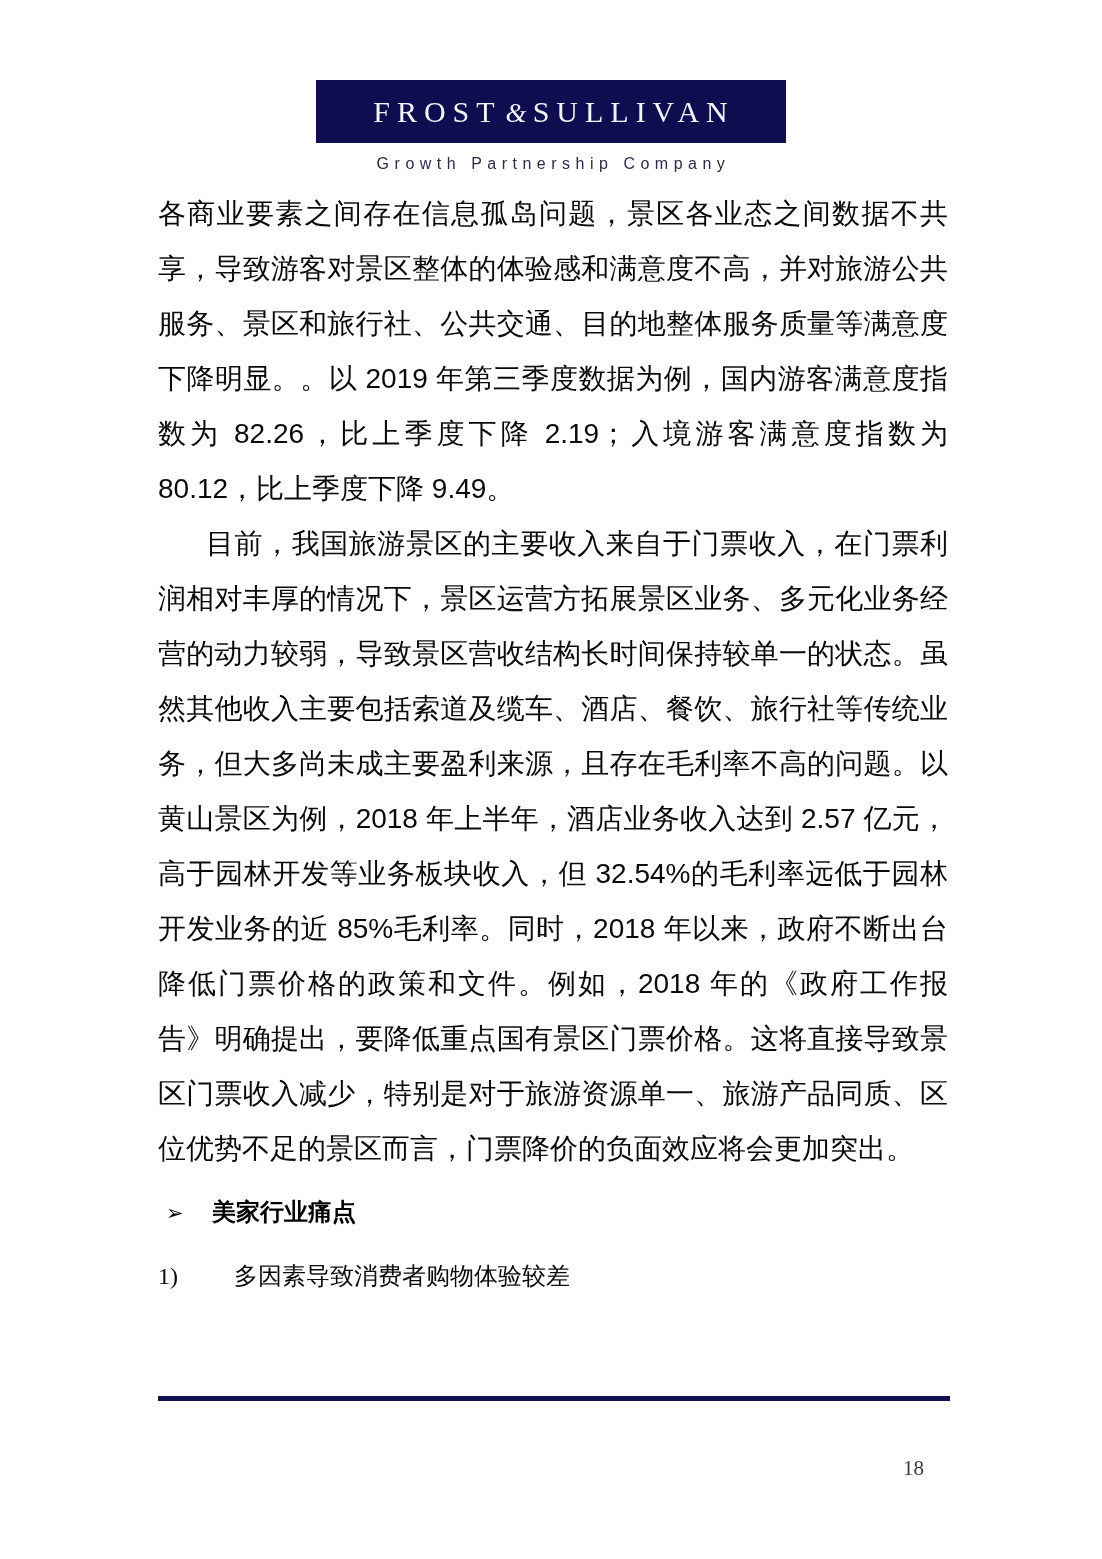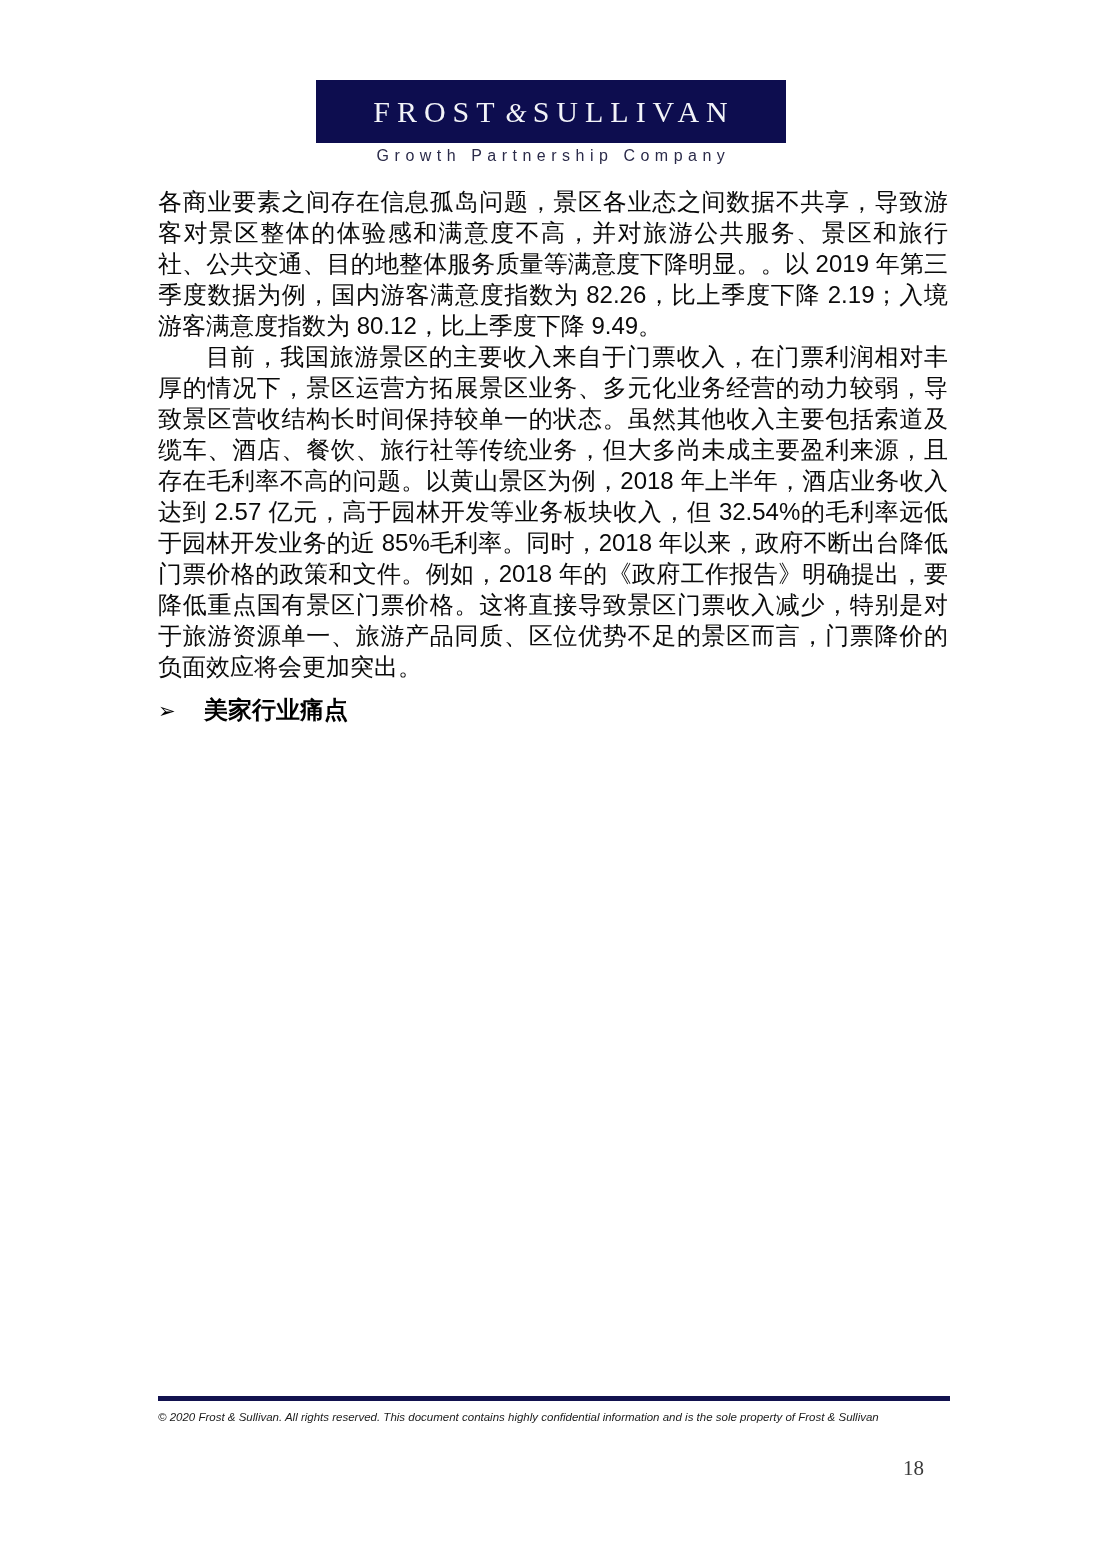--- a/index.html
+++ b/index.html
@@ -52,40 +52,40 @@
     white-space: nowrap;
     padding-left: 6px;
   }
   .logo-amp {
     font-style: italic;
     font-size: 27px;
     letter-spacing: 2px;
     padding: 0 4px;
   }
   .logo-tagline {
-    margin-top: 4px;
+    margin-top: 12px;
     font-family: "Liberation Sans", "DejaVu Sans", sans-serif;
     font-size: 16px;
     color: #2b2b4a;
     letter-spacing: 5.5px;
     white-space: nowrap;
     padding-left: 5px;
   }
 
   
   .content {
     position: absolute;
     left: 158px;
     top: 186px;
     width: 790px;
   }
   .para {
     margin: 0 0 0 0;
-    font-size: 24px;
-    line-height: 31px;
+    font-size: 28px;
+    line-height: 55px;
     text-align: justify;
     text-justify: inter-ideograph;
     letter-spacing: 0px;
     color: #0a0a0a;
   }
   .para.indent {
     text-indent: 48px;
   }
   .numbered {
     display: block;
@@ -98,21 +98,21 @@
     display: inline-block;
     width: 76px;
     font-family: "Liberation Serif", "DejaVu Serif", serif;
     font-size: 24px;
   }
   .bullet-head {
     display: block;
     font-size: 24px;
     line-height: 55px;
     font-weight: bold;
-    margin: 0;
+    margin: 8px;
     color: #000000;
   }
   .bullet-head .arrow {
     display: inline-block;
     width: 46px;
     font-weight: normal;
     font-size: 21px;
   }
 
   
@@ -165,23 +165,23 @@
 
   <div class="content">
 
     <p class="para">各商业要素之间存在信息孤岛问题，景区各业态之间数据不共享，导致游客对景区整体的体验感和满意度不高，并对旅游公共服务、景区和旅行社、公共交通、目的地整体服务质量等满意度下降明显。。以 2019 年第三季度数据为例，国内游客满意度指数为 82.26，比上季度下降 2.19；入境游客满意度指数为 80.12，比上季度下降 9.49。</p>
 
 
     <p class="para indent">目前，我国旅游景区的主要收入来自于门票收入，在门票利润相对丰厚的情况下，景区运营方拓展景区业务、多元化业务经营的动力较弱，导致景区营收结构长时间保持较单一的状态。虽然其他收入主要包括索道及缆车、酒店、餐饮、旅行社等传统业务，但大多尚未成主要盈利来源，且存在毛利率不高的问题。以黄山景区为例，2018 年上半年，酒店业务收入达到 2.57 亿元，高于园林开发等业务板块收入，但 32.54%的毛利率远低于园林开发业务的近 85%毛利率。同时，2018 年以来，政府不断出台降低门票价格的政策和文件。例如，2018 年的《政府工作报告》明确提出，要降低重点国有景区门票价格。这将直接导致景区门票收入减少，特别是对于旅游资源单一、旅游产品同质、区位优势不足的景区而言，门票降价的负面效应将会更加突出。</p>
 
     <div class="bullet-head"><span class="arrow">➢</span><span>美家行业痛点</span></div>
 
+    <div class="numbered"><span class="num">1)</span><span>多因素导致消费者购物体验较差</span></div>
 
 
   </div>
 
   <div class="footer">
     <div class="footer-rule"></div>
-    <div class="footer-text">© 2020 Frost &amp; Sullivan. All rights reserved. This document contains highly confidential information and is the sole property of Frost &amp; Sullivan</div>
     <div class="page-number">18</div>
   </div>
 
 </div>
 
 </body></html>

